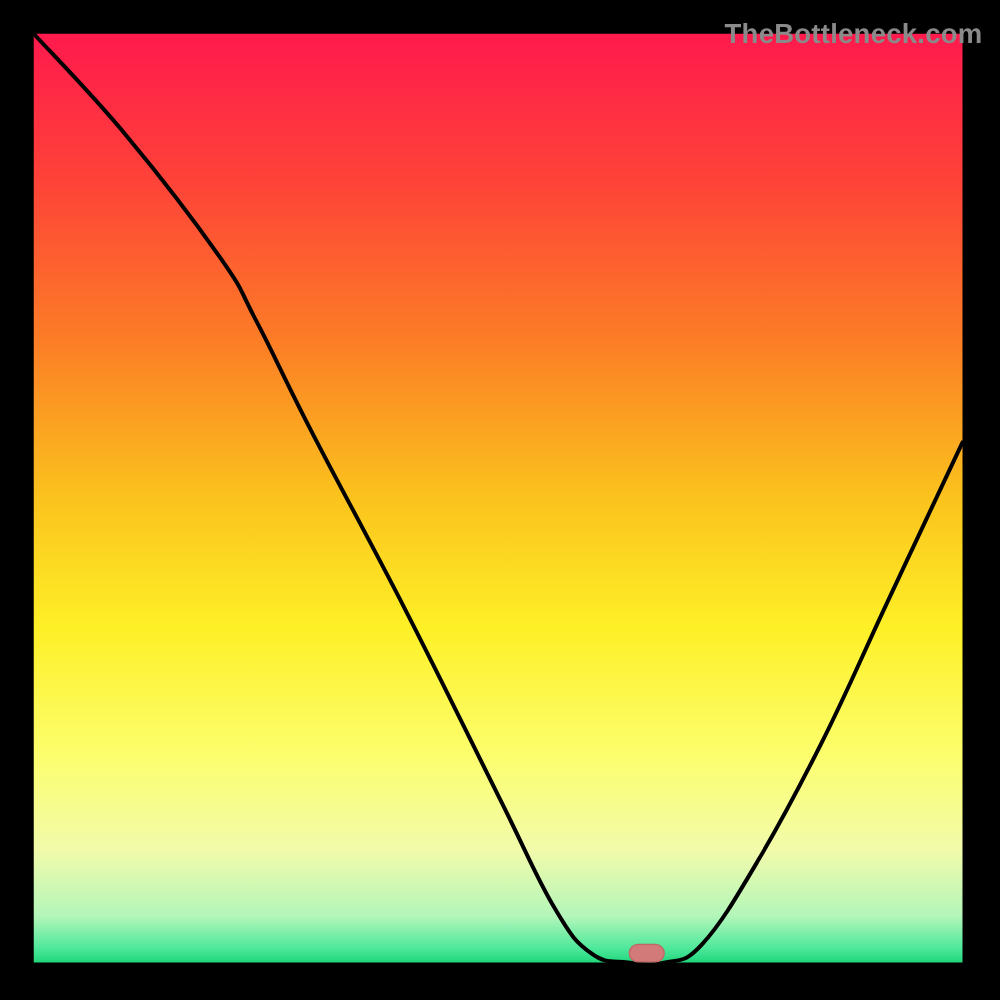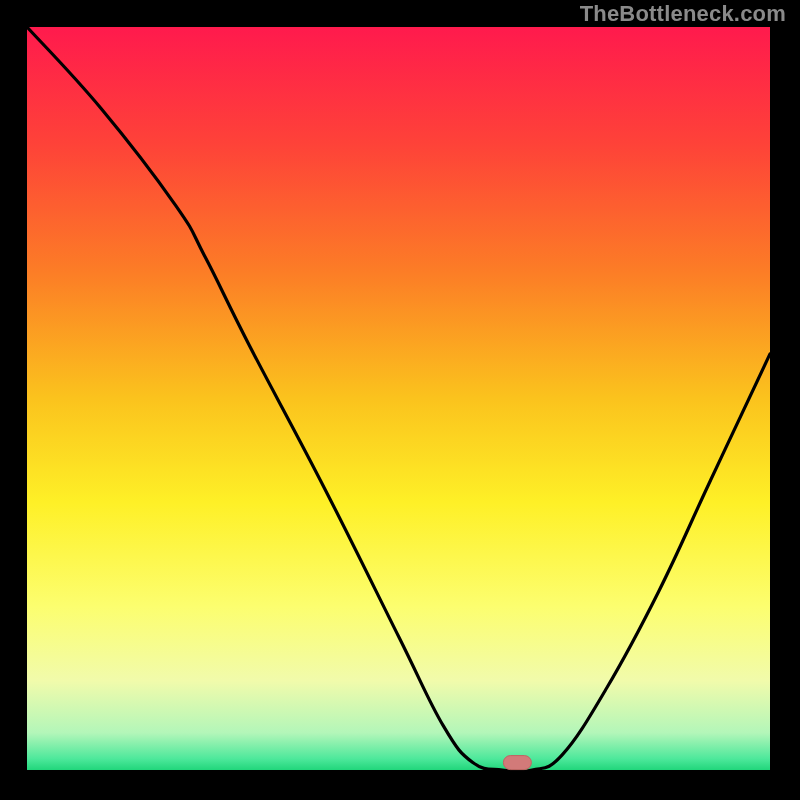--- a/index.html
+++ b/index.html
@@ -10,21 +10,21 @@
     background: #000000;
     overflow: hidden;
   }
   .frame {
     position: relative;
     width: 800px;
     height: 800px;
   }
   .watermark {
     position: absolute;
-    top: 1px;
+    top: 14px;
     right: 14px;
     font-family: Arial, Helvetica, sans-serif;
     font-size: 22px;
     font-weight: bold;
     color: #8a8a8a;
     letter-spacing: 0.2px;
     user-select: none;
   }
   svg {
     position: absolute;

